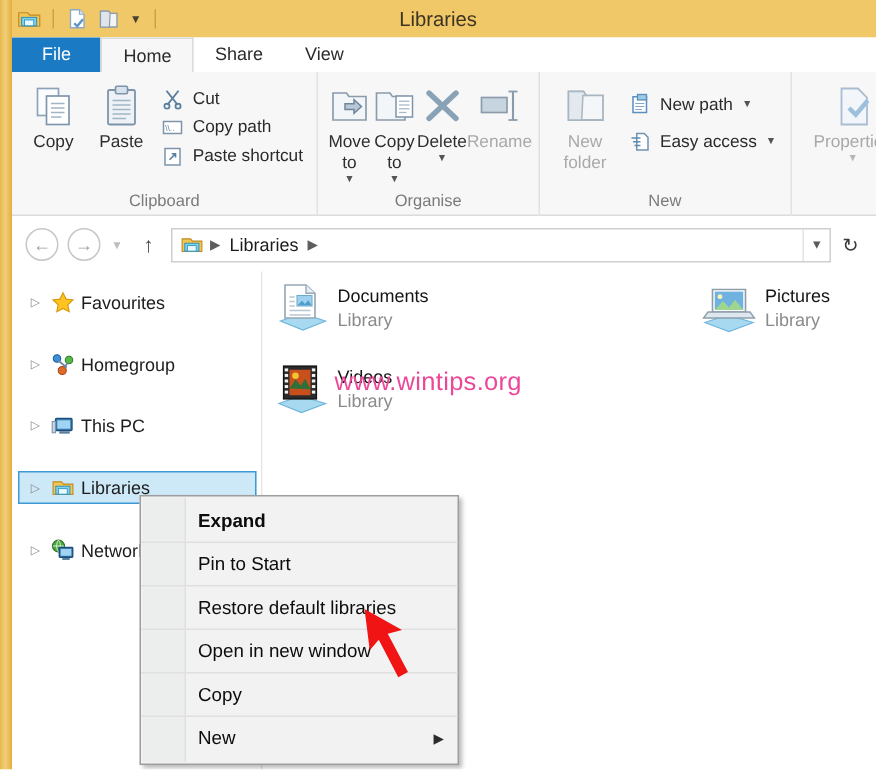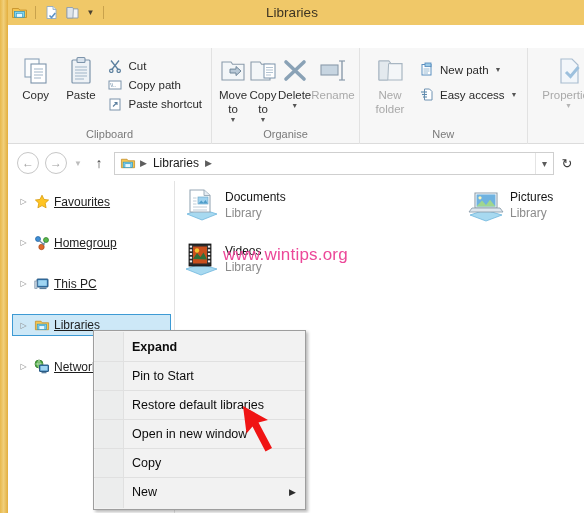--- a/index.html
+++ b/index.html
@@ -239,21 +239,21 @@
     margin-right: 3px;
     padding-left: 5px;
     height: 22px;
   }
   .nav-exp {
     width: 11px; text-align: center;
     font-size: 8px; color: #8d8d8d;
     flex: none;
   }
   .nav-ico { width: 17px; height: 17px; flex: none; display:flex; align-items:center; justify-content:center; }
-  .nav-lbl { white-space: nowrap; text-decoration: underline; }
+  .nav-lbl { white-space: nowrap; }
 
   .contentpane {
     flex: 1; height: 332px;
     background: #ffffff;
     position: relative;
     padding: 8px 0 0 0;
   }
   .tile {
     position: absolute;
     display: flex; align-items: flex-start;
@@ -354,20 +354,26 @@
           <path d="M3 3.5h5.5l1 1.4H14v9.1H3z" fill="#f2f4f6" stroke="#8a9bab" stroke-width="0.9"></path>
           <path d="M3 3.5h5.5l1 1.4H9.4L8.9 14H3z" fill="#dfe5ea" stroke="#8a9bab" stroke-width="0.8"></path>
         </svg>
       </div>
       <div class="qat-caret">▼</div>
       <div class="qat-sep"></div>
     </div>
     <div class="title-text">Libraries</div>
   </div>
 
+  <div class="tabstrip">
+    <div class="tab tab-file">File</div>
+    <div class="tab tab-active">Home</div>
+    <div class="tab">Share</div>
+    <div class="tab">View</div>
+  </div>
 
   <div class="ribbon">
     <div class="ribbon-groups">
 
       <div class="rgroup" style="width:204px;">
         <div class="rgroup-body">
           <div class="big-btn" style="width:52px;">
             <div class="bi">
               <svg width="32" height="32" viewBox="0 0 32 32">
                 <rect x="5" y="4" width="14" height="18" fill="#fbfcfd" stroke="#8ba2b8" stroke-width="1.1"></rect>

